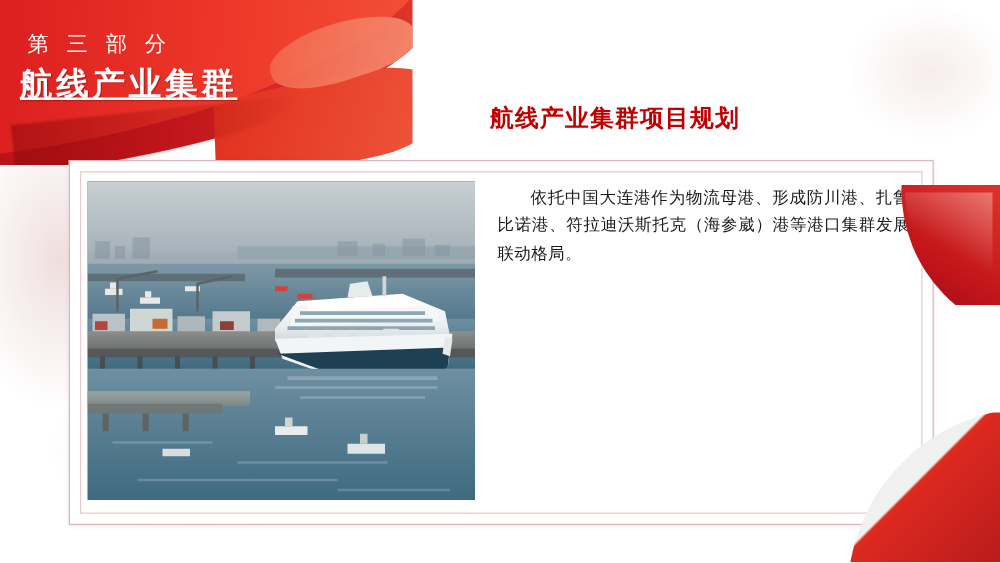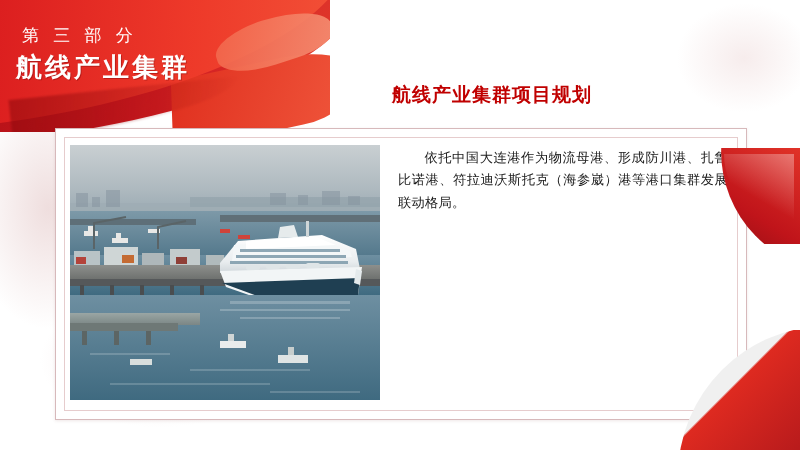--- a/index.html
+++ b/index.html
@@ -134,20 +134,21 @@
     position: absolute;
     left: 16px;
     top: 50px;
     color: #ffffff;
     font-size: 26px;
     font-weight: bold;
     letter-spacing: 3px;
     font-family: "Liberation Serif", serif;
     white-space: nowrap;
     text-shadow: 1px 1px 0 rgba(130,10,12,.45);
+    text-decoration: underline;
   }
 
   
   .headline {
     position: absolute;
     left: 262px;
     top: 82px;
     width: 460px;
     text-align: center;
     color: #c00000;

